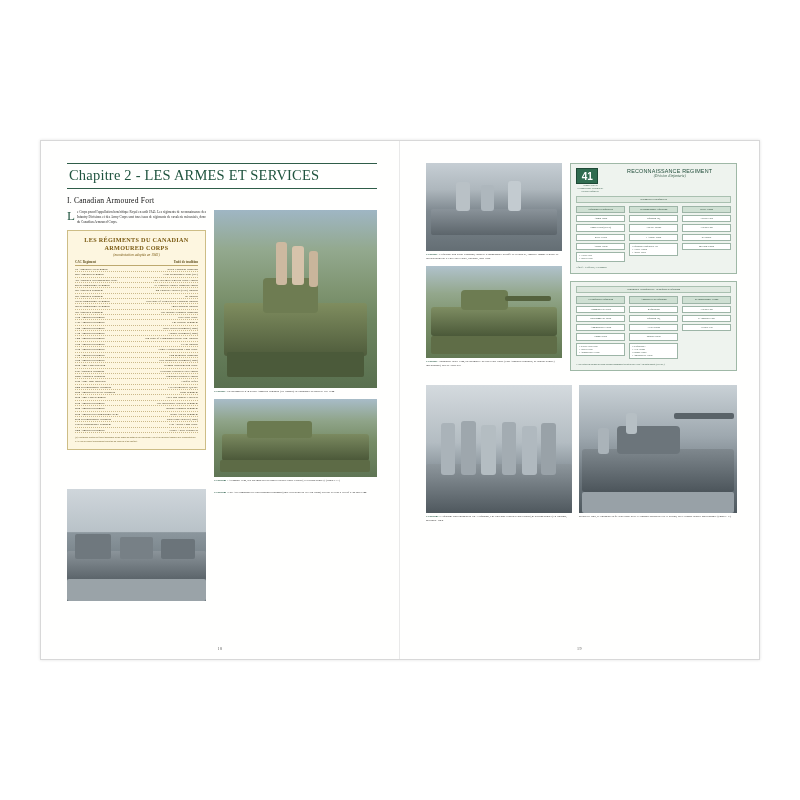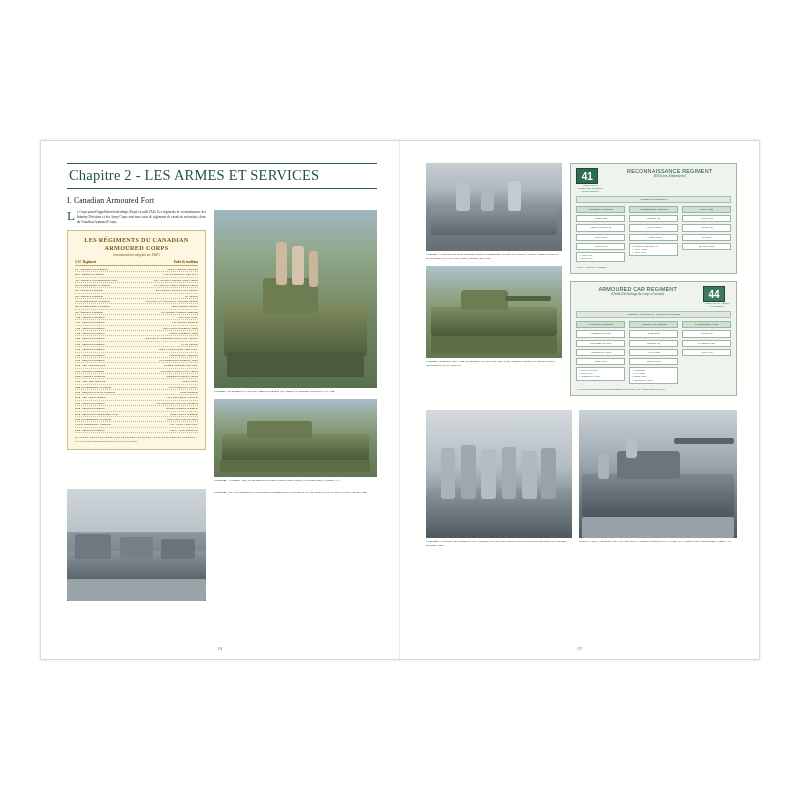--- a/index.html
+++ b/index.html
@@ -447,30 +447,20 @@
                     <div class="org-node hdr">Recce Troop</div>
                     <div class="org-node">3 Recce Cars</div>
                     <div class="org-node">3 Scout Cars</div>
                     <div class="org-node">2 Carriers</div>
                     <div class="org-node">anti-tank 2 inch</div>
                   </div>
                 </div>
                 <div class="org-foot">Effectif : 41 officiers, 772 hommes</div>
               </div>
               <div class="org-box" style="margin-bottom: 7px;">
-                <div class="org-head">
-                  <div style="order: 2;">
-                    <div class="badge light">44</div>
-                    <div class="badge-cap">Number-code des Armoured Car Regiments</div>
-                  </div>
-                  <div class="org-titles">
-                    <div class="org-title">ARMOURED CAR REGIMENT</div>
-                    <div class="org-sub">(Unité d'éclairage de corps d'armée)</div>
-                  </div>
-                </div>
                 <div class="org-strip">Regimental Headquarters / Headquarters Squadron</div>
                 <div class="org-grid">
                   <div class="org-col">
                     <div class="org-node hdr">Headquarters Squadron</div>
                     <div class="org-node">Command Car Troop</div>
                     <div class="org-node">Intercomm Car Troop</div>
                     <div class="org-node">Administrative Troop</div>
                     <div class="org-node">Signal Troop</div>
                     <div class="org-list">
                       <div>• 2 Scout Cars Troop</div>

